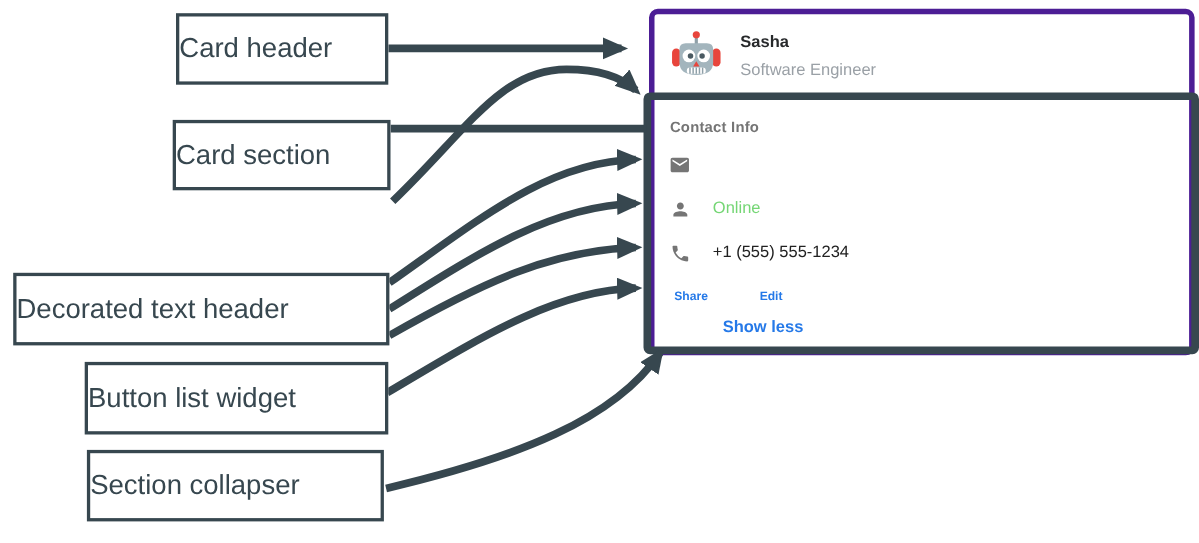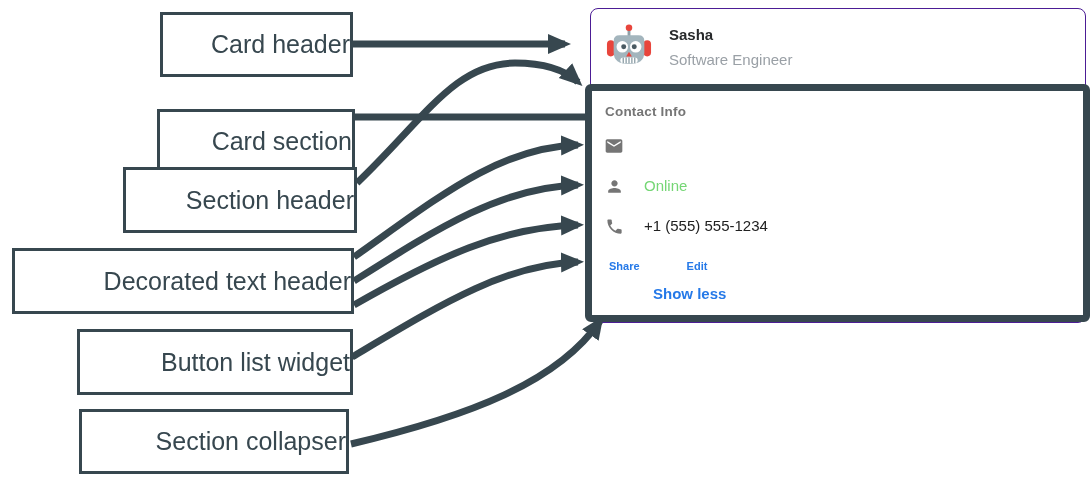--- a/index.html
+++ b/index.html
@@ -1,21 +1,21 @@
 <!DOCTYPE html>
 <html><head>
 <meta charset="utf-8">
 <style>
   html,body{margin:0;padding:0;background:#ffffff;}
   body{font-family:"Liberation Sans","DejaVu Sans",sans-serif;}
   .stage{position:relative;width:1090px;height:494px;background:#ffffff;overflow:hidden;}
 
   
   .card{position:absolute;left:590px;top:8px;width:496px;height:315px;
-        background:#ffffff;border:1px solid #4c1d95;border-radius:8px;
+        background:#ffffff;border:5px solid #4c1d95;border-radius:8px;
         box-sizing:border-box;z-index:1;}
   .avatar{position:absolute;left:15px;top:11px;width:46px;height:46px;}
   .name{position:absolute;left:78px;top:17px;font-size:15px;font-weight:700;color:#27292b;line-height:18px;}
   .subtitle{position:absolute;left:78px;top:42px;font-size:15px;color:#9aa0a6;line-height:18px;}
   .section-title{position:absolute;left:14px;top:95px;font-size:13.5px;font-weight:700;color:#757575;letter-spacing:.2px;}
   .row{position:absolute;left:13px;height:20px;display:flex;align-items:center;gap:20px;}
   .row .ricon{width:20px;height:20px;flex:0 0 20px;display:flex;align-items:center;justify-content:center;}
   .row .rtext{font-size:15px;color:#212121;line-height:20px;}
   .row .rtext.green{color:#75d675;}
   .row1{top:127px;} .row2{top:167px;} .row3{top:207px;}
@@ -24,27 +24,27 @@
   .collapser{position:absolute;left:20px;top:276px;font-size:15px;font-weight:700;color:#2579e8;line-height:18px;cursor:pointer;margin-left:42px;}
 
   
   .section-outline{position:absolute;left:585px;top:84px;width:505px;height:238px;
         border:7px solid #37474f;border-radius:6px;box-sizing:border-box;
         z-index:2;pointer-events:none;background:transparent;}
 
   
   .arrows{position:absolute;left:0;top:0;z-index:3;pointer-events:none;}
   .label{position:absolute;z-index:4;background:#ffffff;border:3px solid #37474f;
-        box-sizing:border-box;display:flex;align-items:center;justify-content:flex-end;
+        box-sizing:border-box;display:flex;align-items:center;justify-content:flex-start;
         font-size:25px;color:#37474f;white-space:nowrap;}
   .lab1{left:160px;top:12px;width:193px;height:65px;}
   .lab2{left:157px;top:85px;width:198px;height:64px;margin-top:24px;}
   .lab3{left:123px;top:167px;width:234px;height:66px;}
   .lab4{left:12px;top:248px;width:342px;height:66px;}
-  .lab5{left:77px;top:329px;width:276px;height:66px;padding-left:42px;}
+  .lab5{left:77px;top:329px;width:276px;height:66px;}
   .lab6{left:79px;top:409px;width:270px;height:65px;}
 </style>
 </head>
 <body>
 
 <div class="stage">
 
   <div class="card">
     <div class="avatar">
       <svg width="46" height="46" viewBox="0 0 48 48">
@@ -120,23 +120,20 @@
       <path d="M 351 444 C 470 416, 558 382, 600 321" marker-end="url(#ah)"></path>
     </g>
   </svg>
 
   <div class="label lab1">
     <span>Card header</span>
   </div>
   <div class="label lab2">
     <span>Card section</span>
   </div>
-  <div class="label lab3">
-    <span>Section header</span>
-  </div>
   <div class="label lab4">
     <span>Decorated text header</span>
   </div>
   <div class="label lab5">
     <span>Button list widget</span>
   </div>
   <div class="label lab6">
     <span>Section collapser</span>
   </div>
 

